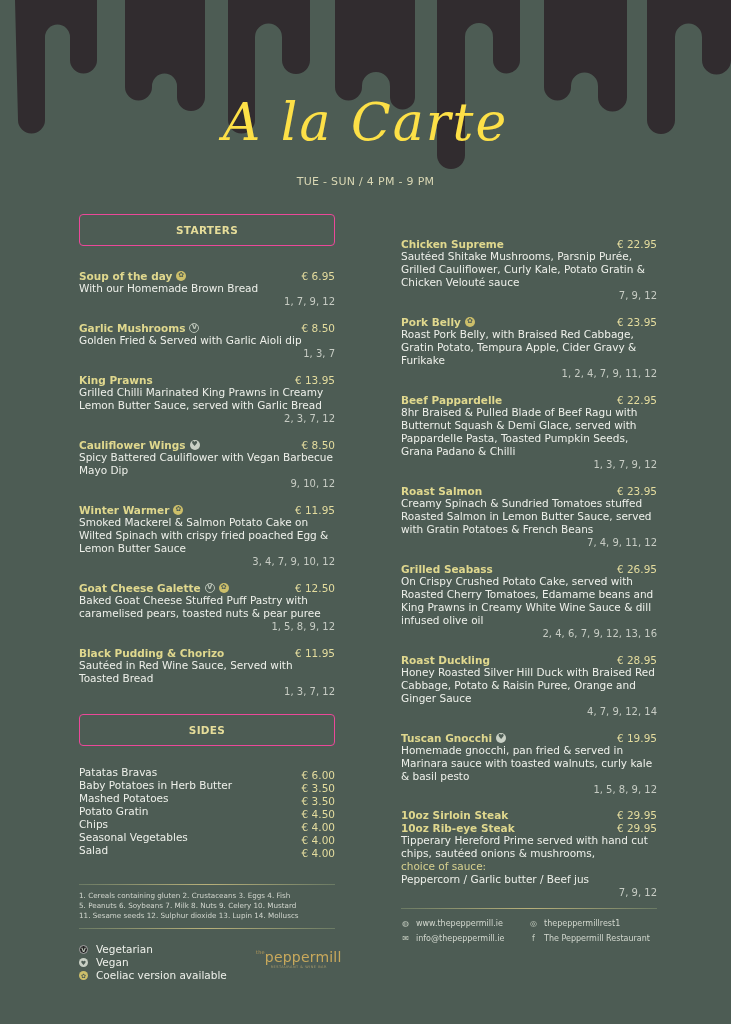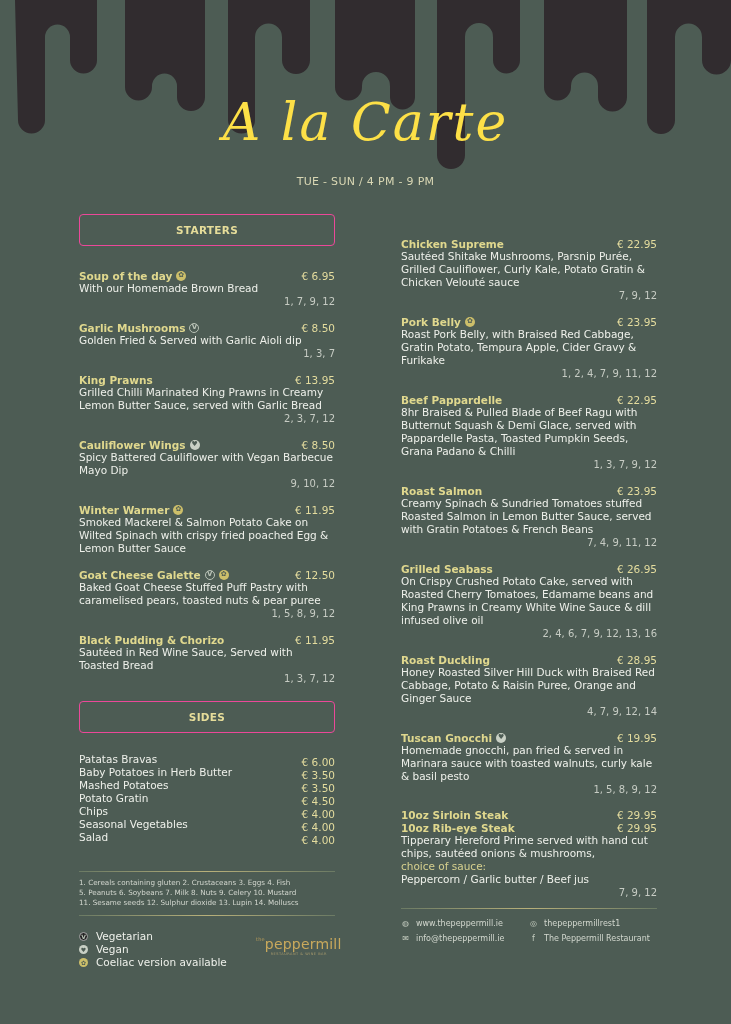--- a/index.html
+++ b/index.html
@@ -114,20 +114,21 @@
       </div>
       <div class="item">
         <div class="row">
           <span class="name">
             <span>Winter Warmer</span>
             <span class="badge coeliac">✿</span>
           </span>
           <span class="price">€ 11.95</span>
         </div>
         <div class="desc">Smoked Mackerel &amp; Salmon Potato Cake on Wilted Spinach with crispy fried poached Egg &amp; Lemon Butter Sauce</div>
+        <div class="allergens">3, 4, 7, 9, 10, 12</div>
       </div>
       <div class="item">
         <div class="row">
           <span class="name">
             <span>Goat Cheese Galette</span>
             <span class="badge vegetarian">V</span>
             <span class="badge coeliac">✿</span>
           </span>
           <span class="price">€ 12.50</span>
         </div>

